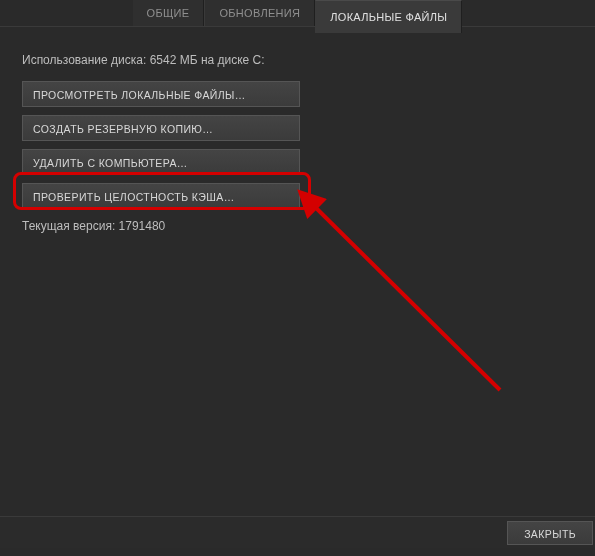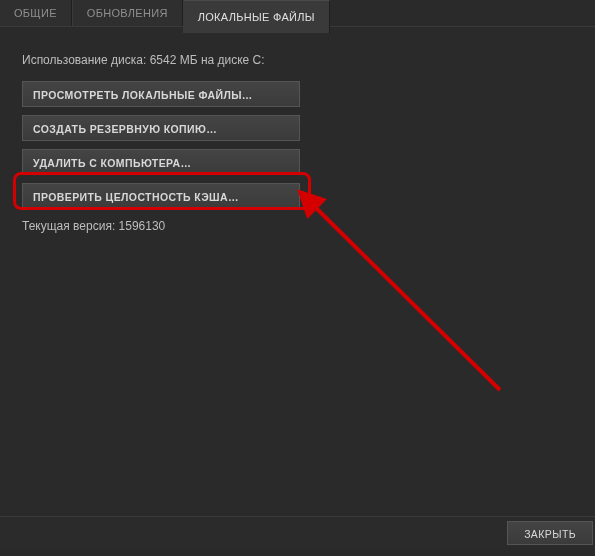--- a/index.html
+++ b/index.html
@@ -14,20 +14,21 @@
     position: relative;
   }
   .tabs {
     display: flex;
     align-items: stretch;
     height: 26px;
     background: #2a2a2a;
     border-bottom: 1px solid #3a3a3a;
     font-size: 11px;
     letter-spacing: 0.3px;
+    justify-content: center;
   }
   .tab {
     padding: 0 14px;
     display: flex;
     align-items: center;
     color: #8f8f8f;
     background: #2f2f2f;
     border-right: 1px solid #1f1f1f;
     border-left: 1px solid #3a3a3a;
     cursor: pointer;
@@ -60,21 +61,20 @@
     border: 1px solid #555555;
     color: #d8d8d8;
     font-size: 10.5px;
     letter-spacing: 0.4px;
     text-align: left;
     padding: 0 10px;
     margin-bottom: 8px;
     cursor: pointer;
     text-transform: uppercase;
     box-sizing: border-box;
-    font-weight: bold;
   }
   .version {
     font-size: 12px;
     color: #bdbdbd;
     margin-top: 10px;
   }
   .highlight-box {
     position: absolute;
     left: 13px;
     top: 172px;
@@ -128,21 +128,21 @@
 </div>
 
 <div class="content">
   <div class="disk-usage">Использование диска: 6542 МБ на диске C:</div>
 
   <button class="btn">ПРОСМОТРЕТЬ ЛОКАЛЬНЫЕ ФАЙЛЫ…</button>
   <button class="btn">СОЗДАТЬ РЕЗЕРВНУЮ КОПИЮ…</button>
   <button class="btn">УДАЛИТЬ С КОМПЬЮТЕРА…</button>
   <button class="btn">ПРОВЕРИТЬ ЦЕЛОСТНОСТЬ КЭША…</button>
 
-  <div class="version">Текущая версия: 1596130</div>
+  <div class="version">Текущая версия: 1791480</div>
 </div>
 
 <div class="highlight-box"></div>
 
 <svg class="arrow-svg" width="260" height="240">
   <defs>
     <marker id="arrowhead" markerWidth="7" markerHeight="7" refX="2.5" refY="3.5" orient="auto">
       <polygon points="0 0, 7 3.5, 0 7" fill="#d40000"></polygon>
     </marker>
   </defs>

